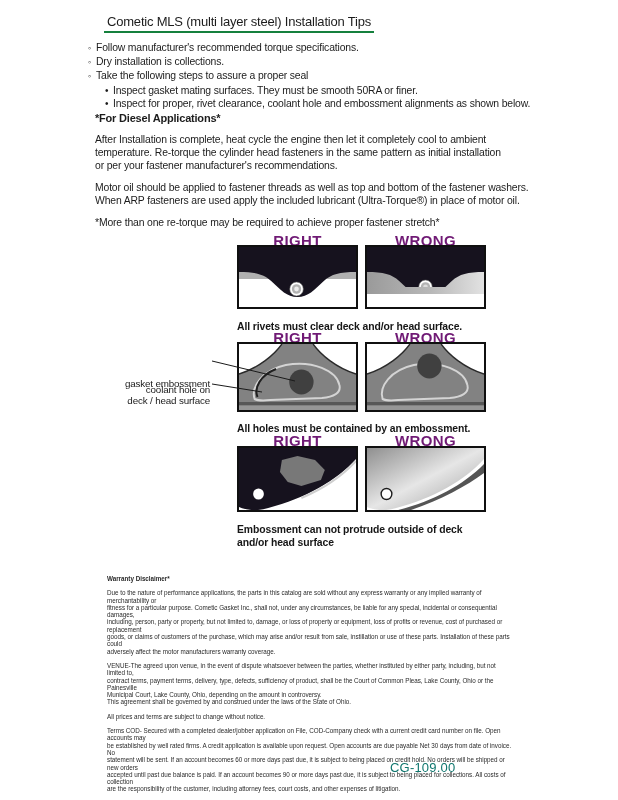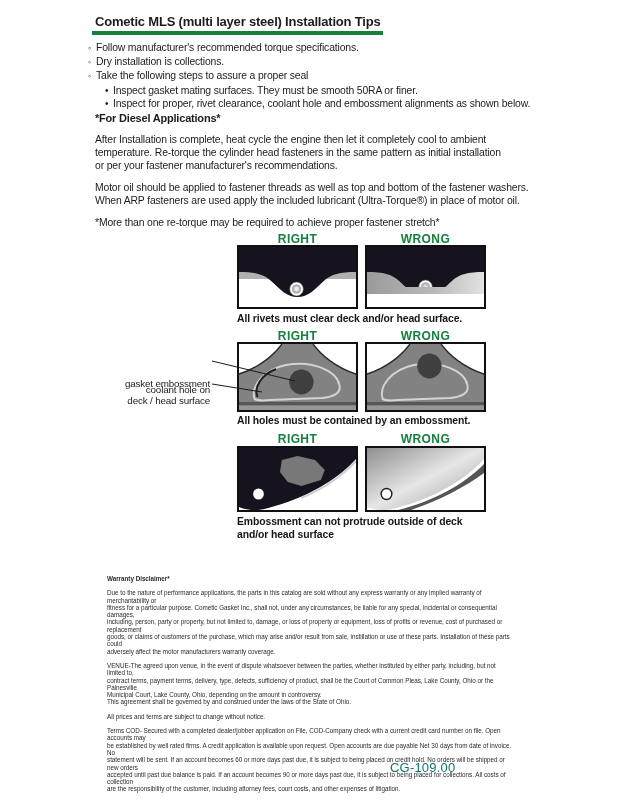--- a/index.html
+++ b/index.html
@@ -1,41 +1,41 @@
 <!DOCTYPE html>
 <html><head>
 <meta charset="utf-8">
 <style>
   html,body{margin:0;padding:0;background:#fff;}
   .page{position:relative;width:618px;height:800px;background:#ffffff;
         font-family:"Liberation Sans",sans-serif;color:#1c1c1c;overflow:hidden;}
 
-  .title{position:absolute;left:92px;top:14px;font-size:13px;font-weight:bold;
-         letter-spacing:-0.2px;border-bottom:4px solid #15803d;padding:0 3px 2px 3px;white-space:nowrap;}
+  .title{position:absolute;left:104px;top:14px;font-size:13px;font-weight:normal;
+         letter-spacing:-0.2px;border-bottom:2px solid #15803d;padding:0 3px 2px 3px;white-space:nowrap;}
 
   .bullets{position:absolute;left:88px;top:41px;font-size:10.4px;line-height:13.2px;
            letter-spacing:-0.15px;white-space:nowrap;}
   .b-row{display:flex;align-items:baseline;}
   .b-row.sub{margin-left:17px;}
   .b-mark{width:8px;font-size:9px;}
   .b-mark.sub{width:8px;font-size:10px;}
 
   .diesel{position:absolute;left:95px;top:112px;width:460px;font-size:10.4px;
           line-height:13px;letter-spacing:-0.15px;}
   .diesel-h{font-size:11px;font-weight:bold;margin:0 0 8px 0;letter-spacing:-0.2px;}
   .diesel p{margin:0 0 9px 0;white-space:pre-line;}
 
-  .rw-label{position:absolute;width:121px;text-align:center;font-size:12px;
-            font-weight:600;letter-spacing:0.4px;color:#15803d;}
+  .rw-label{position:absolute;width:121px;text-align:center;font-size:15px;
+            font-weight:600;letter-spacing:0.4px;color:#701a75;}
   .diag-box{position:absolute;box-sizing:border-box;width:121px;border:2px solid #101010;
             background:#fff;}
   .diag-box svg{display:block;width:100%;height:100%;}
 
   .caption{position:absolute;font-size:10.4px;font-weight:600;letter-spacing:-0.1px;
-           color:#161616;white-space:pre-line;line-height:12.5px;}
+           color:#161616;white-space:pre-line;line-height:12.5px;margin-top:8px;}
   .caption.centered{text-align:left;}
 
   .ann{position:absolute;font-size:9.8px;letter-spacing:-0.15px;text-align:right;
        line-height:11px;color:#1a1a1a;white-space:pre-line;}
   .pointer-overlay{position:absolute;left:0;top:0;width:618px;height:800px;pointer-events:none;}
 
   .legal{position:absolute;left:107px;top:575px;width:407px;font-size:6.3px;
          line-height:7.3px;letter-spacing:-0.02px;color:#2a2a2a;}
   .legal-h{font-weight:bold;margin:0 0 7px 0;}
   .legal p{margin:0;white-space:pre-line;}

